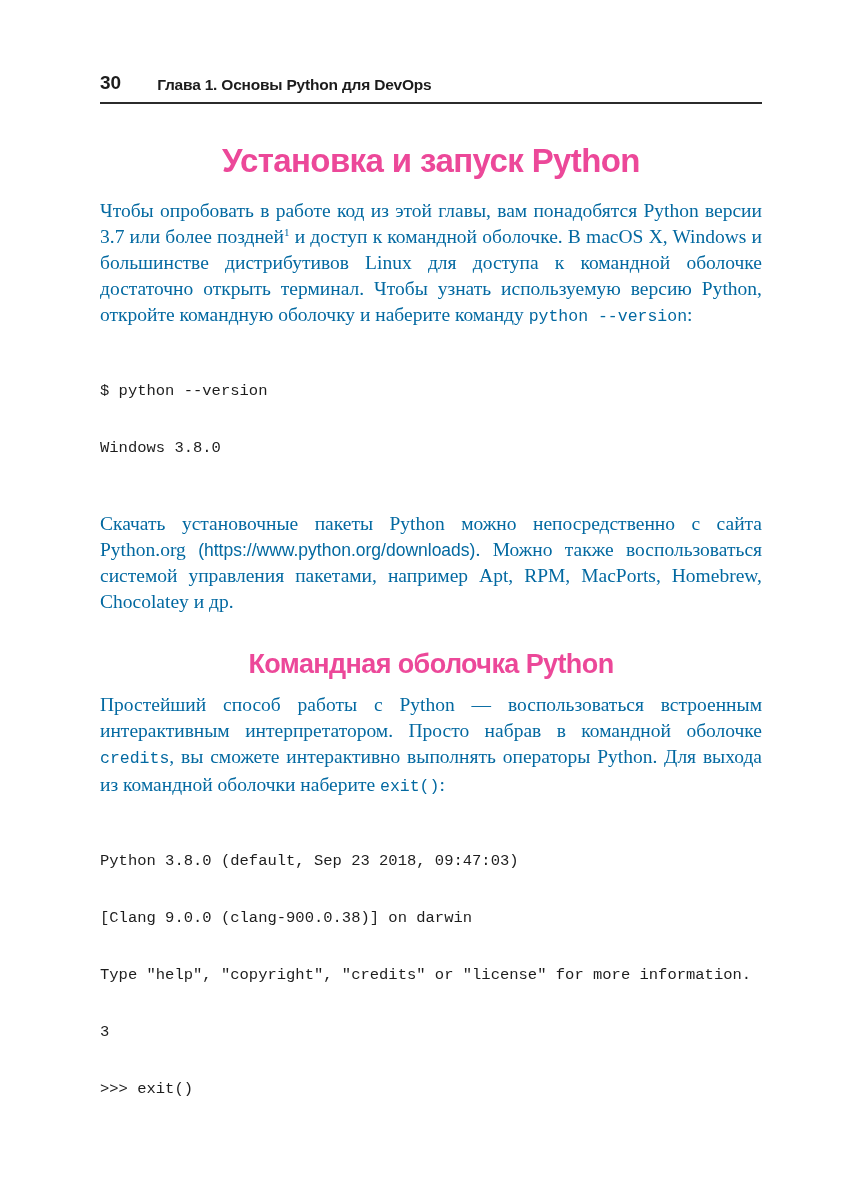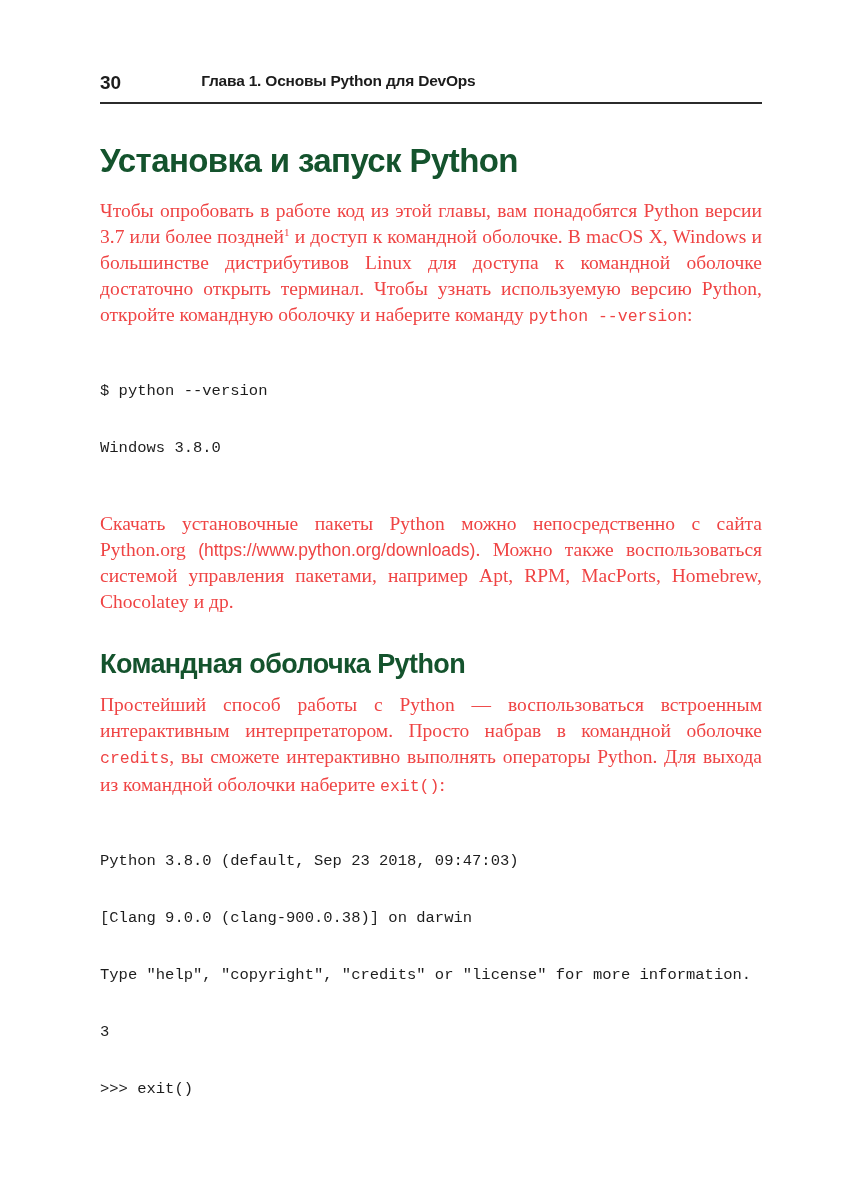--- a/index.html
+++ b/index.html
@@ -7,40 +7,39 @@
   body {
     width: 849px; height: 1200px;
     font-family: "Liberation Serif", "DejaVu Serif", serif;
     color: #1c1c1c;
     overflow: hidden;
   }
   .page { padding: 72px 87px 0 100px; }
 
   
   .running-head {
-    display: flex; align-items: flex-start;
+    display: flex; align-items: flex-end;
     border-bottom: 2px solid #2b2b2b;
     padding-bottom: 8px;
     font-family: "Liberation Sans", "DejaVu Sans", sans-serif;
-    gap: 44px;
   }
   .page-number { font-size: 19px; font-weight: 700; }
   .chapter-title { font-size: 15.5px; font-weight: 700; letter-spacing: -0.2px; margin-left: 36px; }
 
   
   h1, h2, h3 {
     font-family: "Liberation Sans", "DejaVu Sans", sans-serif;
-    font-weight: 700; color: #14532d; letter-spacing: -0.6px;
+    font-weight: 700; color: #ec4899; letter-spacing: -0.6px; text-align: center;
   }
   h1 { font-size: 33px; margin-top: 38px; }
   h2 { font-size: 27px; margin-top: 34px; }
 
   p {
     font-size: 19.5px; line-height: 26px;
-    text-align: justify; color: #ef4444;
+    text-align: justify; color: #0369a1;
   }
   .mt-lg { margin-top: 18px; }
   .mt-md { margin-top: 15px; }
   .mt-sm { margin-top: 12px; }
 
   code.inline {
     font-family: "Liberation Mono", "DejaVu Sans Mono", monospace;
     font-size: 16.5px;
   }
   .sans-url { font-family: "Liberation Sans", "DejaVu Sans", sans-serif; font-size: 17.5px; }

